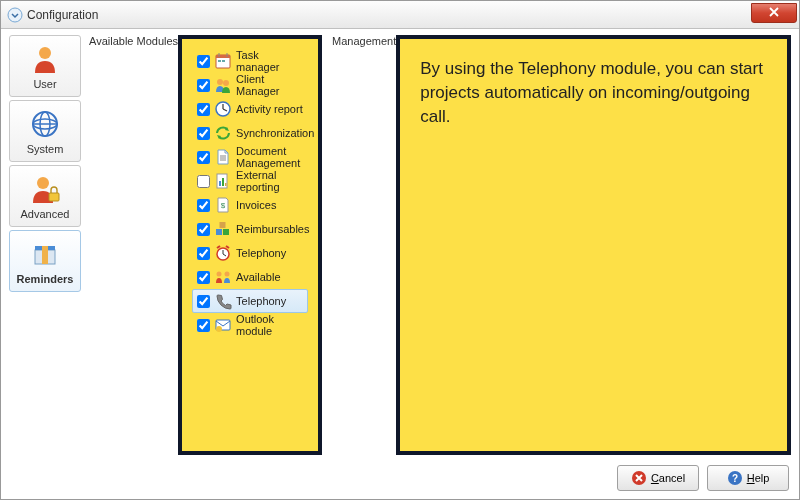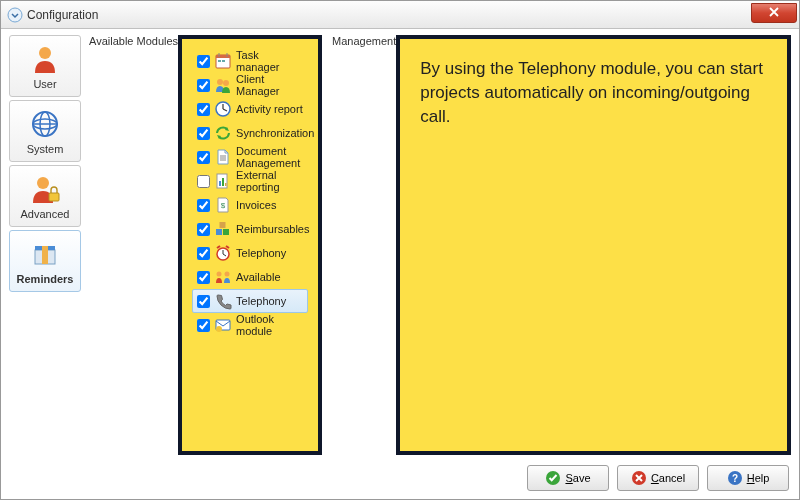--- a/index.html
+++ b/index.html
@@ -429,29 +429,20 @@
         <div class="panel-header">Management</div>
         <div class="panel-body">
           <div class="description-text">By using the Telephony module, you can start projects automatically on incoming/outgoing call.</div>
         </div>
       </div>
 
     </div>
   </div>
 
   <div class="button-bar">
-    <button class="btn">
-      <span class="btn-icon">
-        <svg viewBox="0 0 16 16">
-            <circle cx="8" cy="8" r="7" fill="#3aa53a"></circle>
-            <path d="M4.5 8 l2.2 2.2 L11.5 5" stroke="#fff" stroke-width="2" fill="none"></path>
-          </svg>
-      </span>
-      <span class="btn-label"><span class="u">S</span><span>ave</span></span>
-    </button>
     <button class="btn">
       <span class="btn-icon">
         <svg viewBox="0 0 16 16">
             <circle cx="8" cy="8" r="7" fill="#d03a2a"></circle>
             <path d="M5 5 L11 11 M11 5 L5 11" stroke="#fff" stroke-width="2"></path>
           </svg>
       </span>
       <span class="btn-label"><span class="u">C</span><span>ancel</span></span>
     </button>
     <button class="btn">

